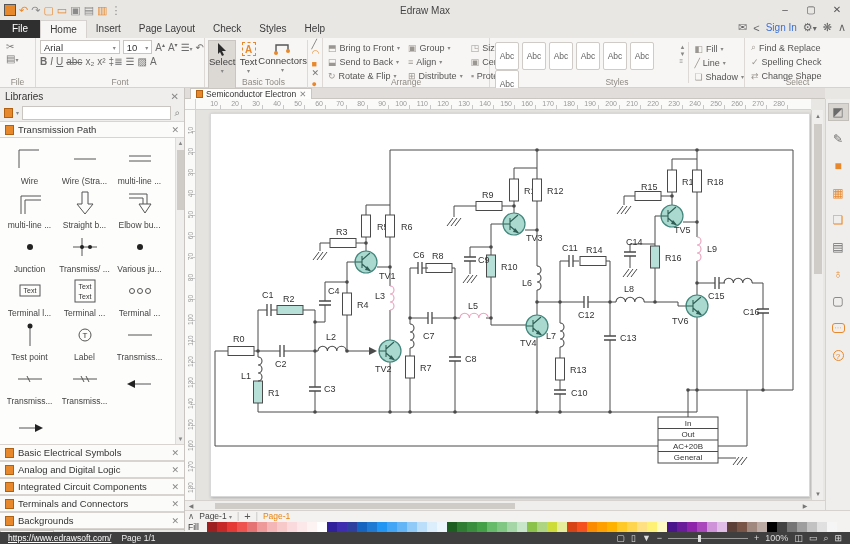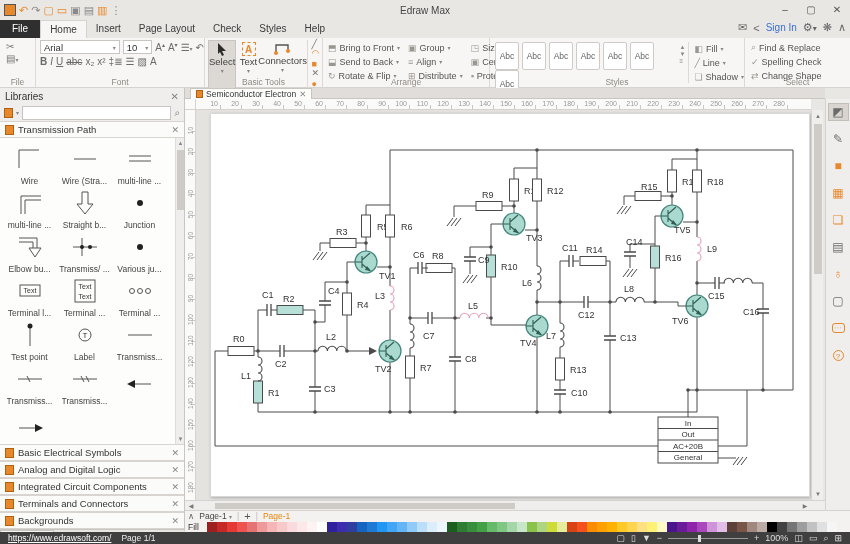--- a/index.html
+++ b/index.html
@@ -377,34 +377,34 @@
         <div class="glyph">
           <svg width="30" height="26" viewBox="0 0 30 26" stroke="#555" fill="none" stroke-width="1">
             <polyline points="12,2 12,14 7,14 15,24 23,14 18,14 18,2 12,2"></polyline>
           </svg>
         </div>
         <div class="lbl">Straight b...</div>
       </div>
       <div class="lib-item">
         <div class="glyph">
           <svg width="30" height="26" viewBox="0 0 30 26" stroke="#555" fill="none" stroke-width="1">
-            <circle cx="15" cy="13" r="3" fill="#222" stroke="none"></circle>
-          </svg>
-        </div>
-        <div class="lbl">Junction</div>
-      </div>
-      <div class="lib-item">
-        <div class="glyph">
-          <svg width="30" height="26" viewBox="0 0 30 26" stroke="#555" fill="none" stroke-width="1">
             <polyline points="4,4 22,4 22,14"></polyline>
             <polyline points="4,8 18,8 18,14"></polyline>
             <polygon points="14,14 26,14 20,23" fill="none"></polygon>
           </svg>
         </div>
         <div class="lbl">Elbow bu...</div>
+      </div>
+      <div class="lib-item">
+        <div class="glyph">
+          <svg width="30" height="26" viewBox="0 0 30 26" stroke="#555" fill="none" stroke-width="1">
+            <circle cx="15" cy="13" r="3" fill="#222" stroke="none"></circle>
+          </svg>
+        </div>
+        <div class="lbl">Junction</div>
       </div>
       <div class="lib-item">
         <div class="glyph">
           <svg width="30" height="26" viewBox="0 0 30 26" stroke="#555" fill="none" stroke-width="1">
             <line x1="3" y1="13" x2="27" y2="13"></line>
             <line x1="12" y1="4" x2="12" y2="22"></line>
             <circle cx="12" cy="13" r="2" fill="#222" stroke="none"></circle>
             <circle cx="20" cy="13" r="2" fill="#222" stroke="none"></circle>
           </svg>
         </div>

